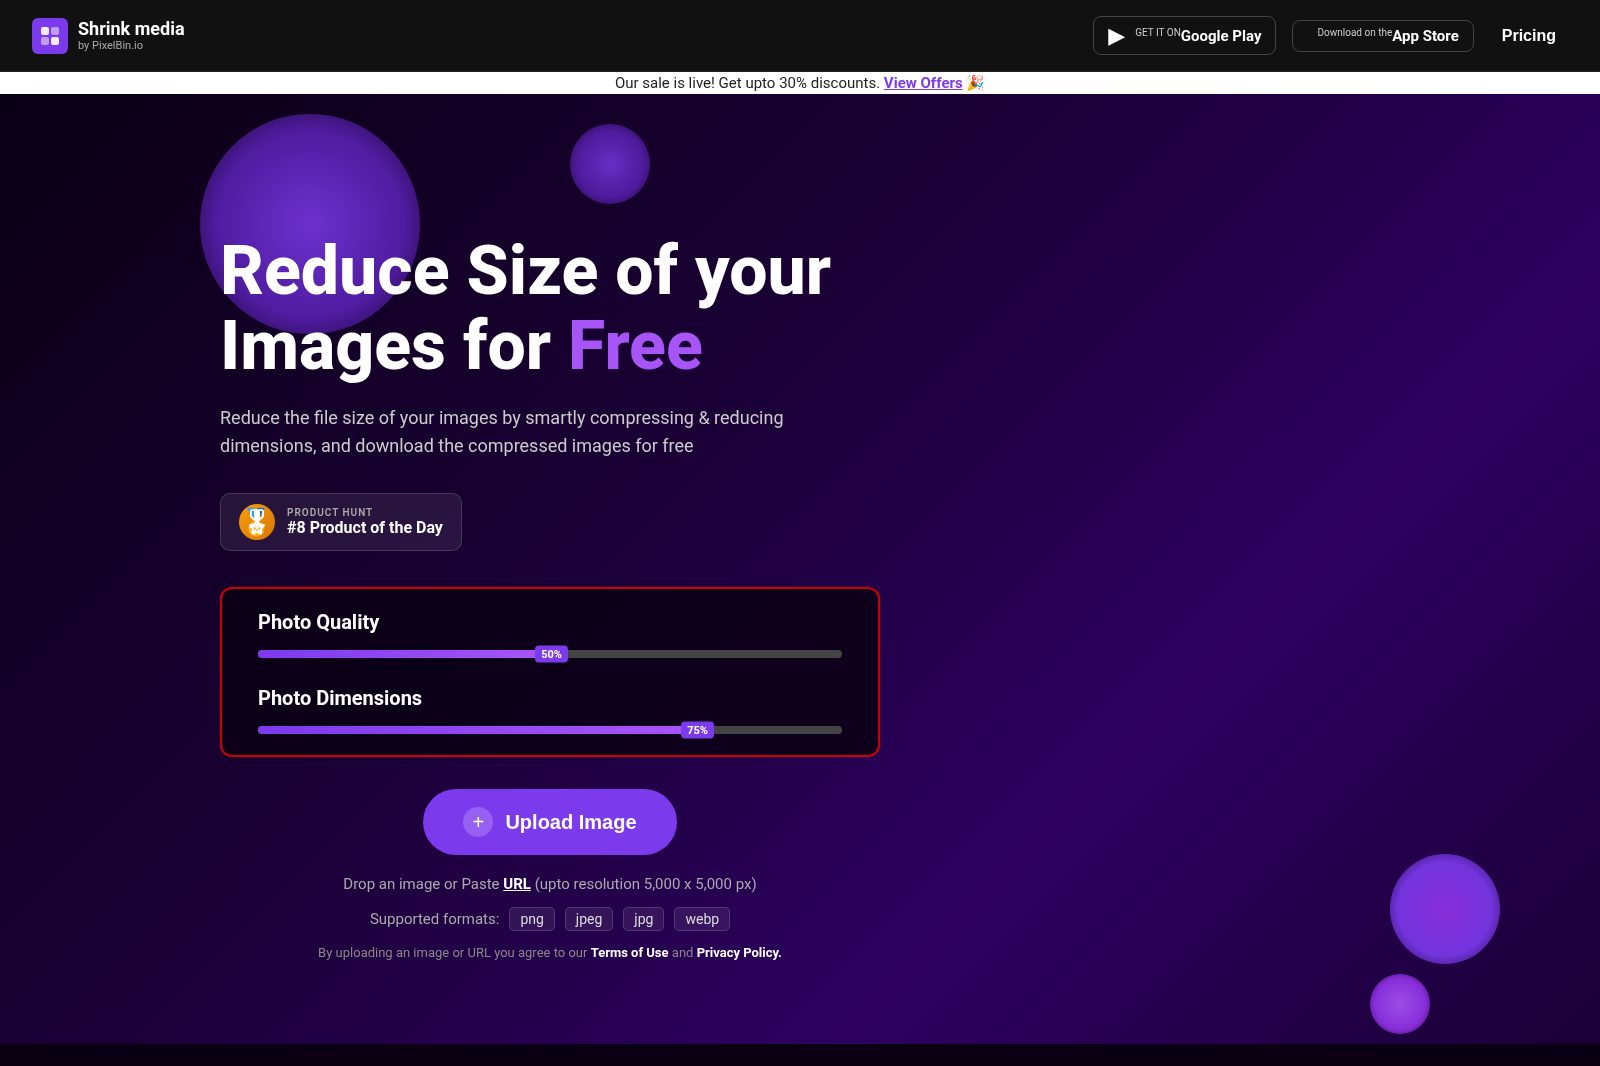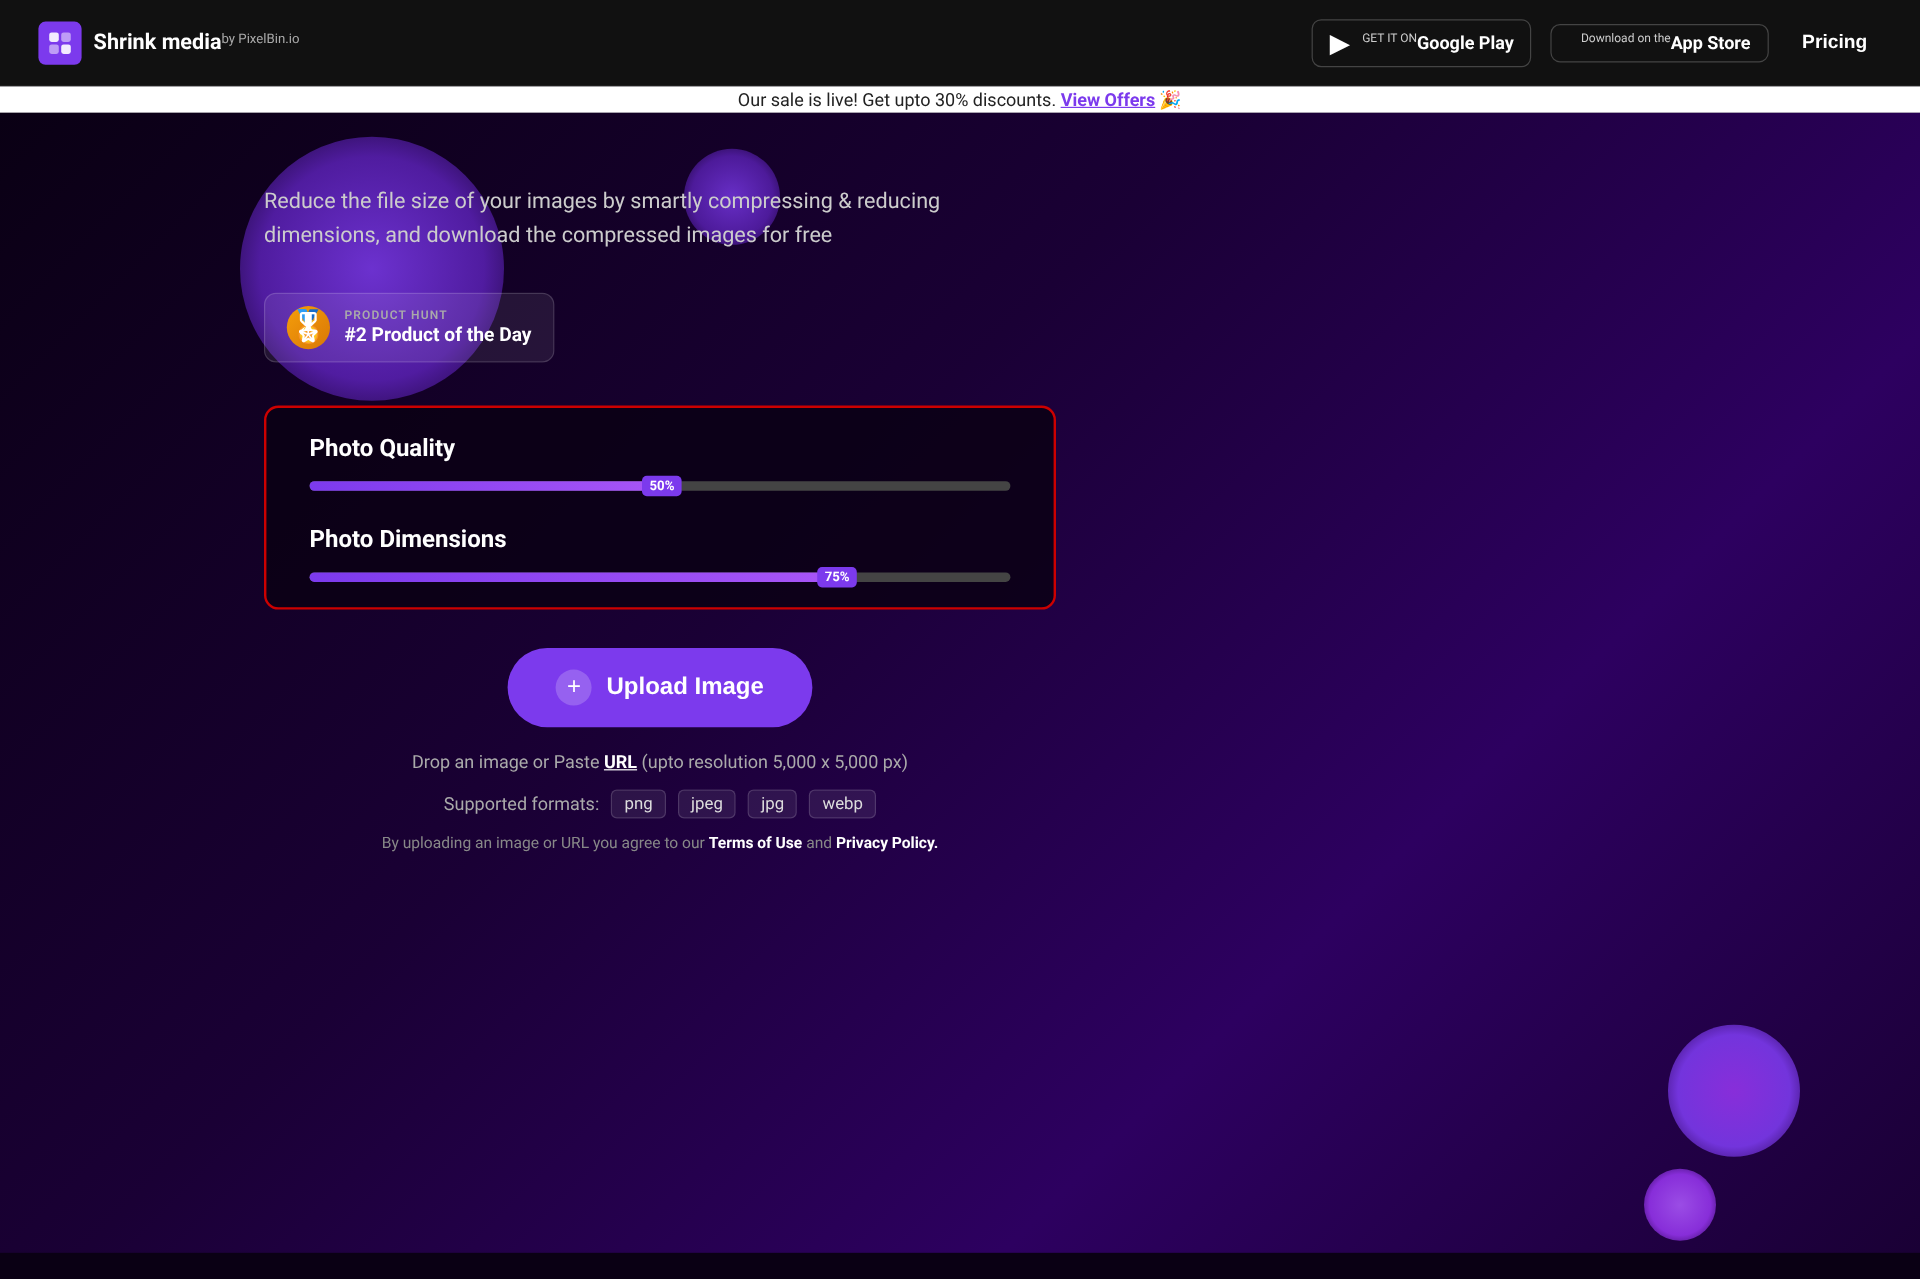--- a/index.html
+++ b/index.html
@@ -32,21 +32,21 @@
       height: 36px;
       background: #7c3aed;
       border-radius: 6px;
       display: flex;
       align-items: center;
       justify-content: center;
       font-size: 20px;
     }
     .logo-text-wrap {
       display: flex;
-      flex-direction: row;
+      flex-direction: column;
     }
     .logo-name {
       font-size: 18px;
       font-weight: 700;
       color: #fff;
       line-height: 1.1;
     }
     .logo-sub {
       font-size: 11px;
       color: #aaa;
@@ -459,31 +459,35 @@
 
 <section class="hero">
 
   <div class="bg-circle-1"></div>
   <div class="bg-circle-2"></div>
   <div class="bg-circle-3"></div>
   <div class="bg-circle-4"></div>
 
 
   <div class="hero-content">
+    <h1 class="hero-title">
+      <span>Reduce Size of your</span><br>
+      <span>Images for </span><span class="hero-title-purple">Free</span>
+    </h1>
     <p class="hero-subtitle">Reduce the file size of your images by smartly compressing &amp; reducing dimensions, and download the compressed images for free</p>
 
     
     <div class="product-hunt-badge">
       <div class="ph-medal">
         <span style="position:absolute;font-size:11px;font-weight:900;color:#fff;z-index:1;">2</span>
         <span style="font-size:26px;line-height:1;">🏅</span>
       </div>
       <div class="ph-text">
         <span class="ph-label">PRODUCT HUNT</span>
-        <span class="ph-rank">#2 Product of the Day</span>
+        <span class="ph-rank">#8 Product of the Day</span>
       </div>
     </div>
 
     
     <div class="settings-panel">
 
       <div class="slider-section">
         <div class="slider-label">Photo Quality</div>
         <div class="slider-track">
           <div class="slider-fill" style="width: 50%;">

